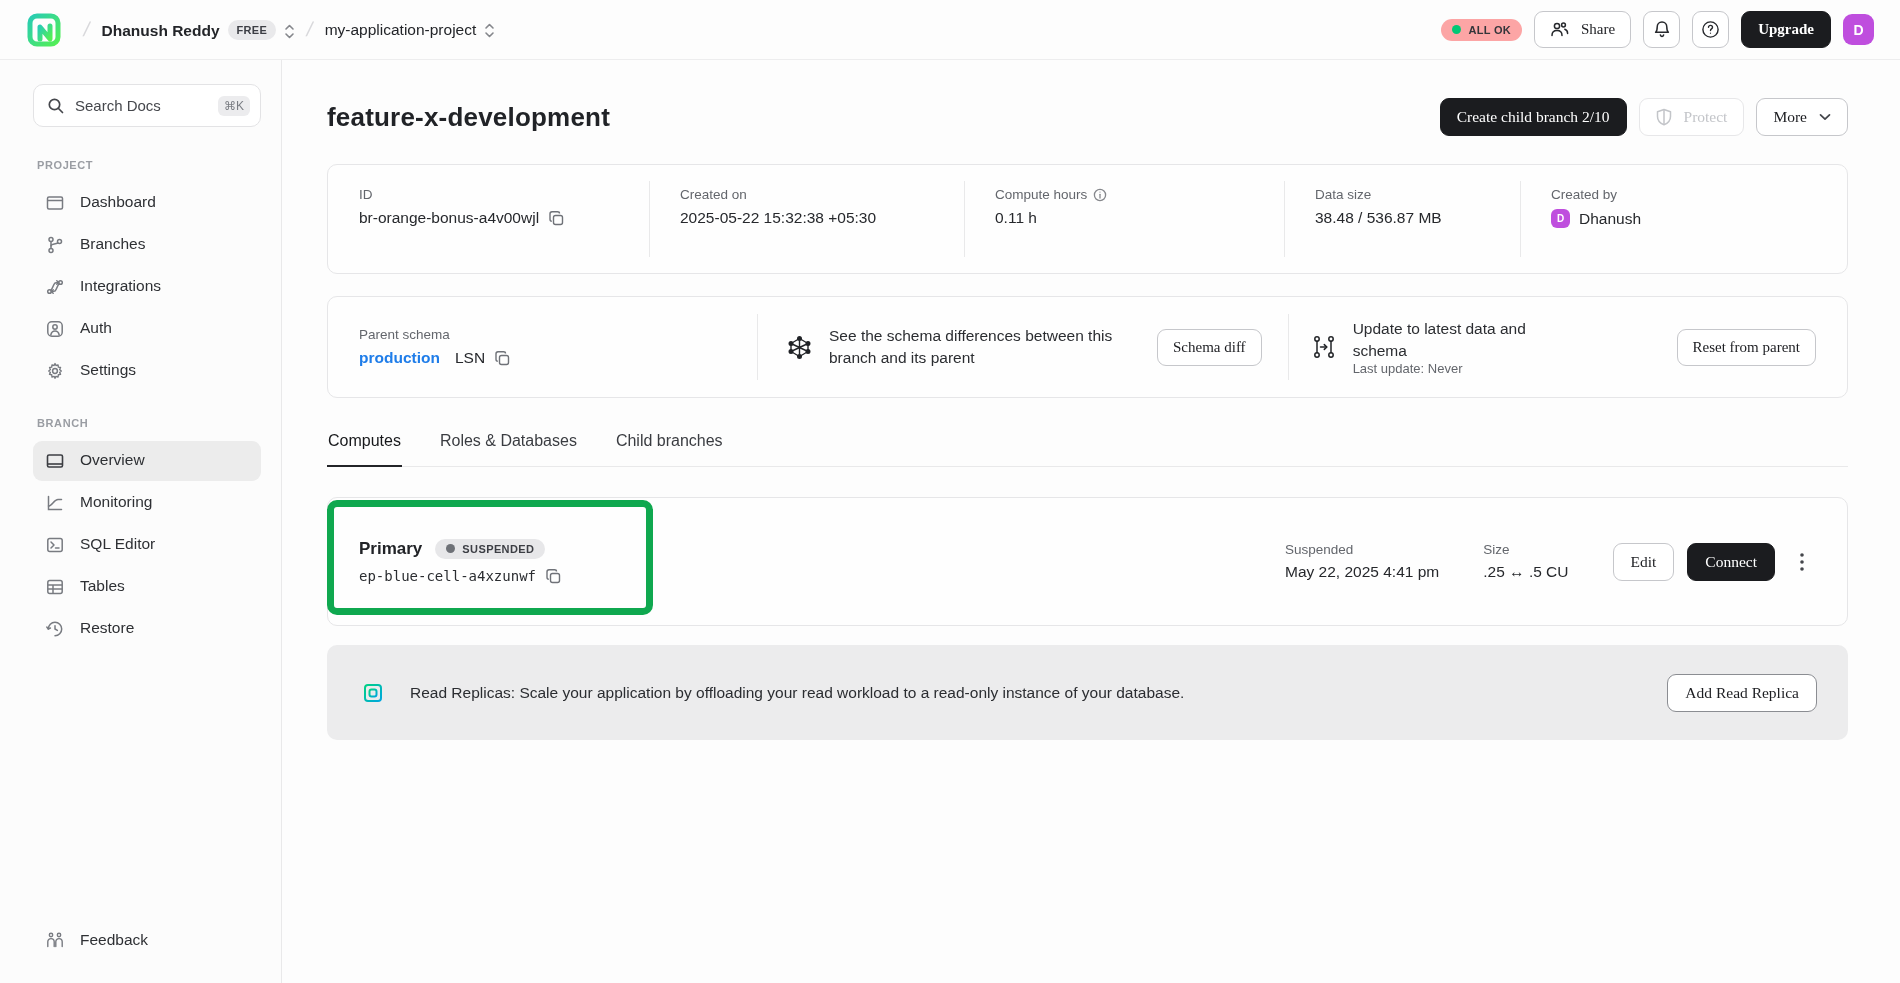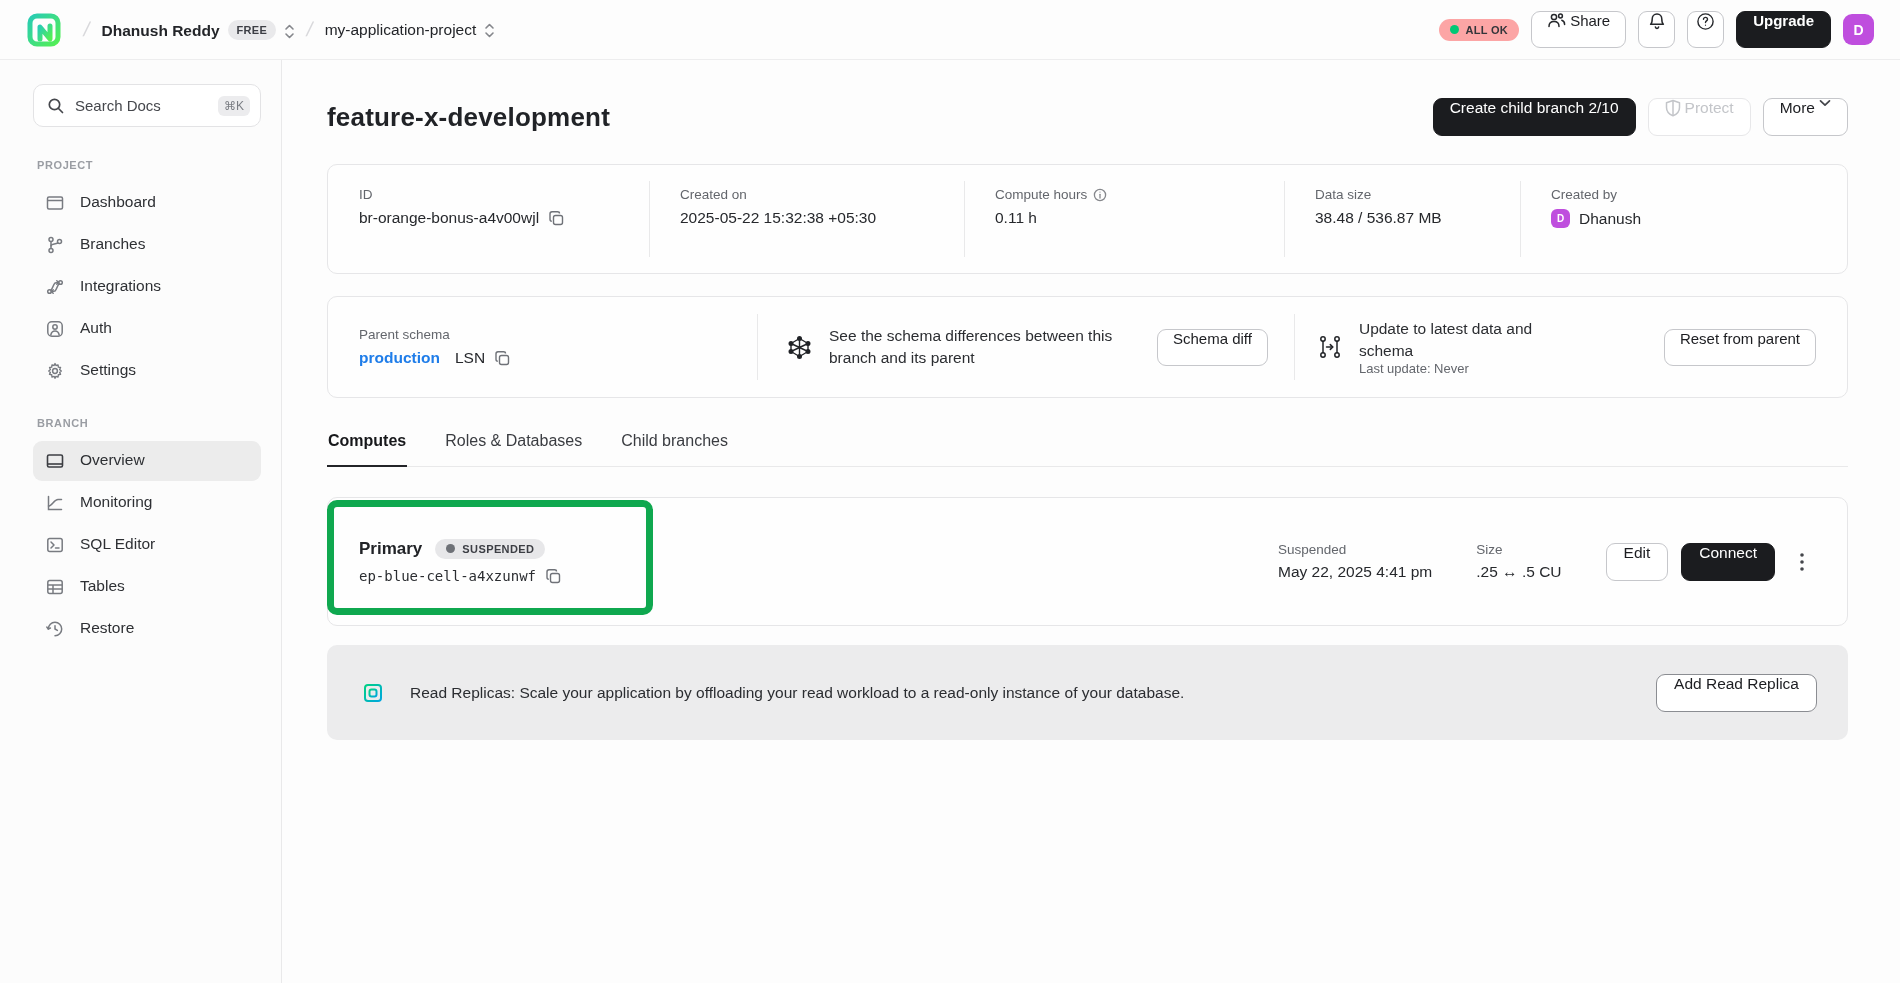--- a/index.html
+++ b/index.html
@@ -13,23 +13,23 @@
   .crumb-sep { color:#d8d8db; font-size:20px; font-weight:300; margin:0 12px; transform:skewX(-12deg); }
   .crumb { display:flex; align-items:flex-end; gap:8px; cursor:pointer; }
   .crumb-name { font-size:15.5px; font-weight:600; color:#232529; }
   .pill { background:#e9e9eb; border-radius:999px; font-size:11px; font-weight:700; color:#3c3e44;
     padding:4px 9px; letter-spacing:.3px; }
   .updown { color:#85878c; display:flex; }
   .header-right { margin-left:auto; display:flex; align-items:center; gap:12px; }
   .status-pill { display:flex; align-items:center; gap:7px; background:#fca5a5; border-radius:999px;
     padding:5px 11px; font-size:11px; font-weight:700; color:#33353a; letter-spacing:.3px; }
   .dot-green { width:9px; height:9px; border-radius:50%; background:#00c875; }
-  .btn { display:inline-flex; align-items:flex-start; justify-content:center; gap:4px; border-radius:9px;
+  .btn { display:inline-flex; align-items:center; justify-content:center; gap:12px; border-radius:9px;
     background:#fff; border:1px solid #c6c7cb; font-size:15px; color:#1c1d21; cursor:pointer;
-    font-family:Liberation Sans, sans-serif; }
+    font-family:Liberation Serif, serif; }
   .btn-icon36 { width:37px; height:37px; }
   .share-btn { height:37px; padding:0 15px; font-weight:500; }
   .dark-btn { background:#1b1c1f; color:#fff; border:1px solid #1b1c1f; }
   .upgrade-btn { height:37px; padding:0 16px; font-weight:600; }
   .avatar { width:31px; height:31px; border-radius:9px; background:#bf4ede; color:#fff;
     display:flex; align-items:center; justify-content:center; font-size:14px; font-weight:700; }
 
   
   .body-row { display:flex; height:923px; }
   .sidebar { width:282px; background:#fcfcfc; border-right:1px solid #e9e9ea; display:flex;
@@ -80,21 +80,21 @@
   .p-btn { height:37px; padding:0 15px; font-size:15px; font-weight:500; border-radius:9px; }
   .p-sec3 { display:flex; align-items:center; gap:16px; padding:0 31px 0 22px; flex:1; }
   .p-upd-text { font-size:15.5px; color:#2b2d31; width:218px; line-height:1.4; }
   .p-upd-sub { font-size:13px; color:#63666c; margin-top:0; }
   .link { color:#1f7de9; font-weight:600; cursor:pointer; }
   .lsn { color:#26282c; font-weight:400; margin-left:6px; }
 
   
   .tabs { display:flex; gap:37px; border-bottom:1px solid #e9e9ea; margin-bottom:30px; }
   .tab { font-size:16px; color:#3a3c41; padding:0 1px 15px 1px; cursor:pointer; border-bottom:2px solid transparent; margin-bottom:-1px; }
-  .tab.active { color:#17181b; font-weight:700; border-bottom-color:#232428; }
+  .tab.active { color:#17181b; font-weight:400; border-bottom-color:#232428; }
 
   
   .compute-card { height:129px; display:flex; align-items:center; padding:0 31px; position:relative; margin-bottom:19px; }
   .annotation-box { position:absolute; left:-1px; top:2px; width:326px; height:115px;
     border:7px solid #0fa84f; border-radius:10px; pointer-events:none; z-index:5; }
   .c-name-row { display:flex; align-items:center; gap:13px; margin-bottom:9px; }
   .c-name { font-size:17px; font-weight:600; color:#212327; }
   .badge { display:flex; align-items:center; gap:7px; background:#e7e7e9; border-radius:999px;
     padding:4px 11px; font-size:11px; font-weight:700; color:#3c3e44; letter-spacing:.4px; }
   .dot-gray { width:9px; height:9px; border-radius:50%; background:#6e7177; }
@@ -312,20 +312,31 @@
       <span class="ic">
         <svg width="20" height="20" viewBox="0 0 20 20" fill="none" stroke="currentColor" stroke-width="1.5" stroke-linecap="round" stroke-linejoin="round">
           <path d="M3.3 10 A6.7 6.7 0 1 1 10 16.7"></path>
             <path d="M3.3 10 L1.8 8 M3.3 10 L5.4 9"></path>
           <path d="M10 6.8 V10 L12.4 11.4"></path>
           </svg>
       </span>
       <span>Restore</span>
     </div>
 
+    <div class="side-item feedback">
+      <span class="ic">
+        <svg width="20" height="18" viewBox="0 0 20 18" fill="none" stroke="currentColor" stroke-width="1.4" stroke-linecap="round" stroke-linejoin="round">
+          <circle cx="6" cy="4" r="1.7"></circle>
+            <path d="M2.8 15.5 V10.8 C2.8 8.9 4.2 7.6 6 7.6 C7.8 7.6 9.2 8.9 9.2 10.8 V15.5"></path>
+          <circle cx="14" cy="4" r="1.7"></circle>
+            <path d="M10.8 15.5 V10.8 C10.8 8.9 12.2 7.6 14 7.6 C15.8 7.6 17.2 8.9 17.2 10.8 V15.5"></path>
+          </svg>
+      </span>
+      <span>Feedback</span>
+    </div>
   </div>
 
   <div class="main">
 
     <div class="page-head">
       <h1 class="page-title">feature-x-development</h1>
       <div class="head-actions">
         <button class="btn dark-btn act-btn">
           <span>Create child branch 2/10</span>
         </button>

